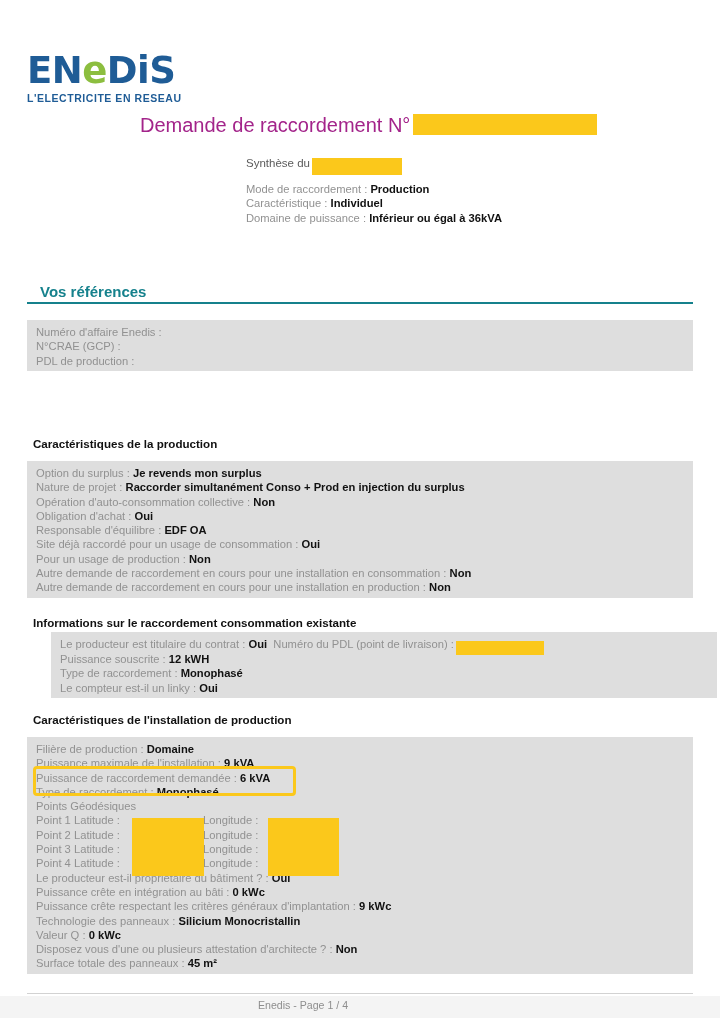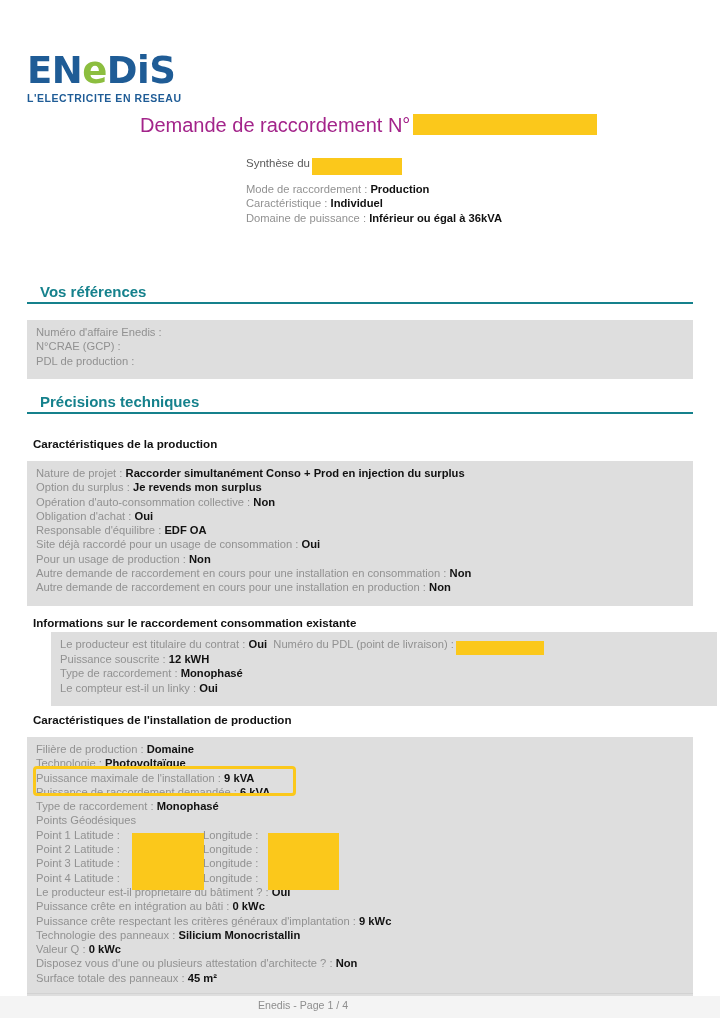--- a/index.html
+++ b/index.html
@@ -128,21 +128,21 @@
     white-space: nowrap;
   }
 
   
   .gray-block {
     position: absolute;
     left: 27px;
     width: 666px;
     background: #dedede;
     box-sizing: border-box;
-    padding: 5px 0 11px 9px;
+    padding: 5px 0 3px 9px;
   }
   .dline {
     font-size: 11.2px;
     line-height: 14.3px;
     white-space: nowrap;
     color: #919191;
   }
 
   .redact-pdl {
     width: 88px;
@@ -252,30 +252,26 @@
     <h2>Vos références</h2>
     <div class="section-rule"></div>
   </div>
 
   <div class="gray-block" style="top:320px;">
     <div class="dline"><span>Numéro d'affaire Enedis :</span> <span class="val"></span></div>
     <div class="dline"><span>N°CRAE (GCP) :</span> <span class="val"></span></div>
     <div class="dline"><span>PDL de production :</span> <span class="val"></span></div>
   </div>
 
-  <div class="section-head" style="top:393px;">
-    <h2>Précisions techniques</h2>
-    <div class="section-rule"></div>
-  </div>
 
   <div class="sub-head" style="top:437px;">Caractéristiques de la production</div>
 
   <div class="gray-block" style="top:461px;">
+    <div class="dline"><span>Option du surplus :</span> <span class="val">Je revends mon surplus</span></div>
     <div class="dline"><span>Nature de projet :</span> <span class="val">Raccorder simultanément Conso + Prod en injection du surplus</span></div>
-    <div class="dline"><span>Option du surplus :</span> <span class="val">Je revends mon surplus</span></div>
     <div class="dline"><span>Opération d'auto-consommation collective :</span> <span class="val">Non</span></div>
     <div class="dline"><span>Obligation d'achat :</span> <span class="val">Oui</span></div>
     <div class="dline"><span>Responsable d'équilibre :</span> <span class="val">EDF OA</span></div>
     <div class="dline"><span>Site déjà raccordé pour un usage de consommation :</span> <span class="val">Oui</span></div>
     <div class="dline"><span>Pour un usage de production :</span> <span class="val">Non</span></div>
     <div class="dline"><span>Autre demande de raccordement en cours pour une installation en consommation :</span> <span class="val">Non</span></div>
     <div class="dline"><span>Autre demande de raccordement en cours pour une installation en production :</span> <span class="val">Non</span></div>
   </div>
 
   <div class="sub-head" style="top:608px;margin-top:8px;">Informations sur le raccordement consommation existante</div>
@@ -284,21 +280,20 @@
     <div class="dline"><span>Le producteur est titulaire du contrat :</span> <span class="val">Oui</span>&nbsp; <span>Numéro du PDL (point de livraison) :</span><span class="redact redact-pdl"></span></div>
     <div class="dline"><span>Puissance souscrite :</span> <span class="val">12 kWH</span></div>
     <div class="dline"><span>Type de raccordement :</span> <span class="val">Monophasé</span></div>
     <div class="dline"><span>Le compteur est-il un linky :</span> <span class="val">Oui</span></div>
   </div>
 
   <div class="sub-head" style="top:713px;">Caractéristiques de l'installation de production</div>
 
   <div class="gray-block" style="top:737px;">
     <div class="dline"><span>Filière de production :</span> <span class="val">Domaine</span></div>
-    <div class="dline"><span>Technologie :</span> <span class="val">Photovoltaïque</span></div>
     <div class="dline"><span>Puissance maximale de l'installation :</span> <span class="val">9 kVA</span></div>
     <div class="dline"><span>Puissance de raccordement demandée :</span> <span class="val">6 kVA</span></div>
     <div class="dline"><span>Type de raccordement :</span> <span class="val">Monophasé</span></div>
     <div class="dline">Points Géodésiques</div>
 
     <div class="geo-rows">
       <div class="geo-row">
         <span class="geo-lat-lbl">Point 1 Latitude :</span>
         <span class="geo-lon-lbl">Longitude :</span>
       </div>

